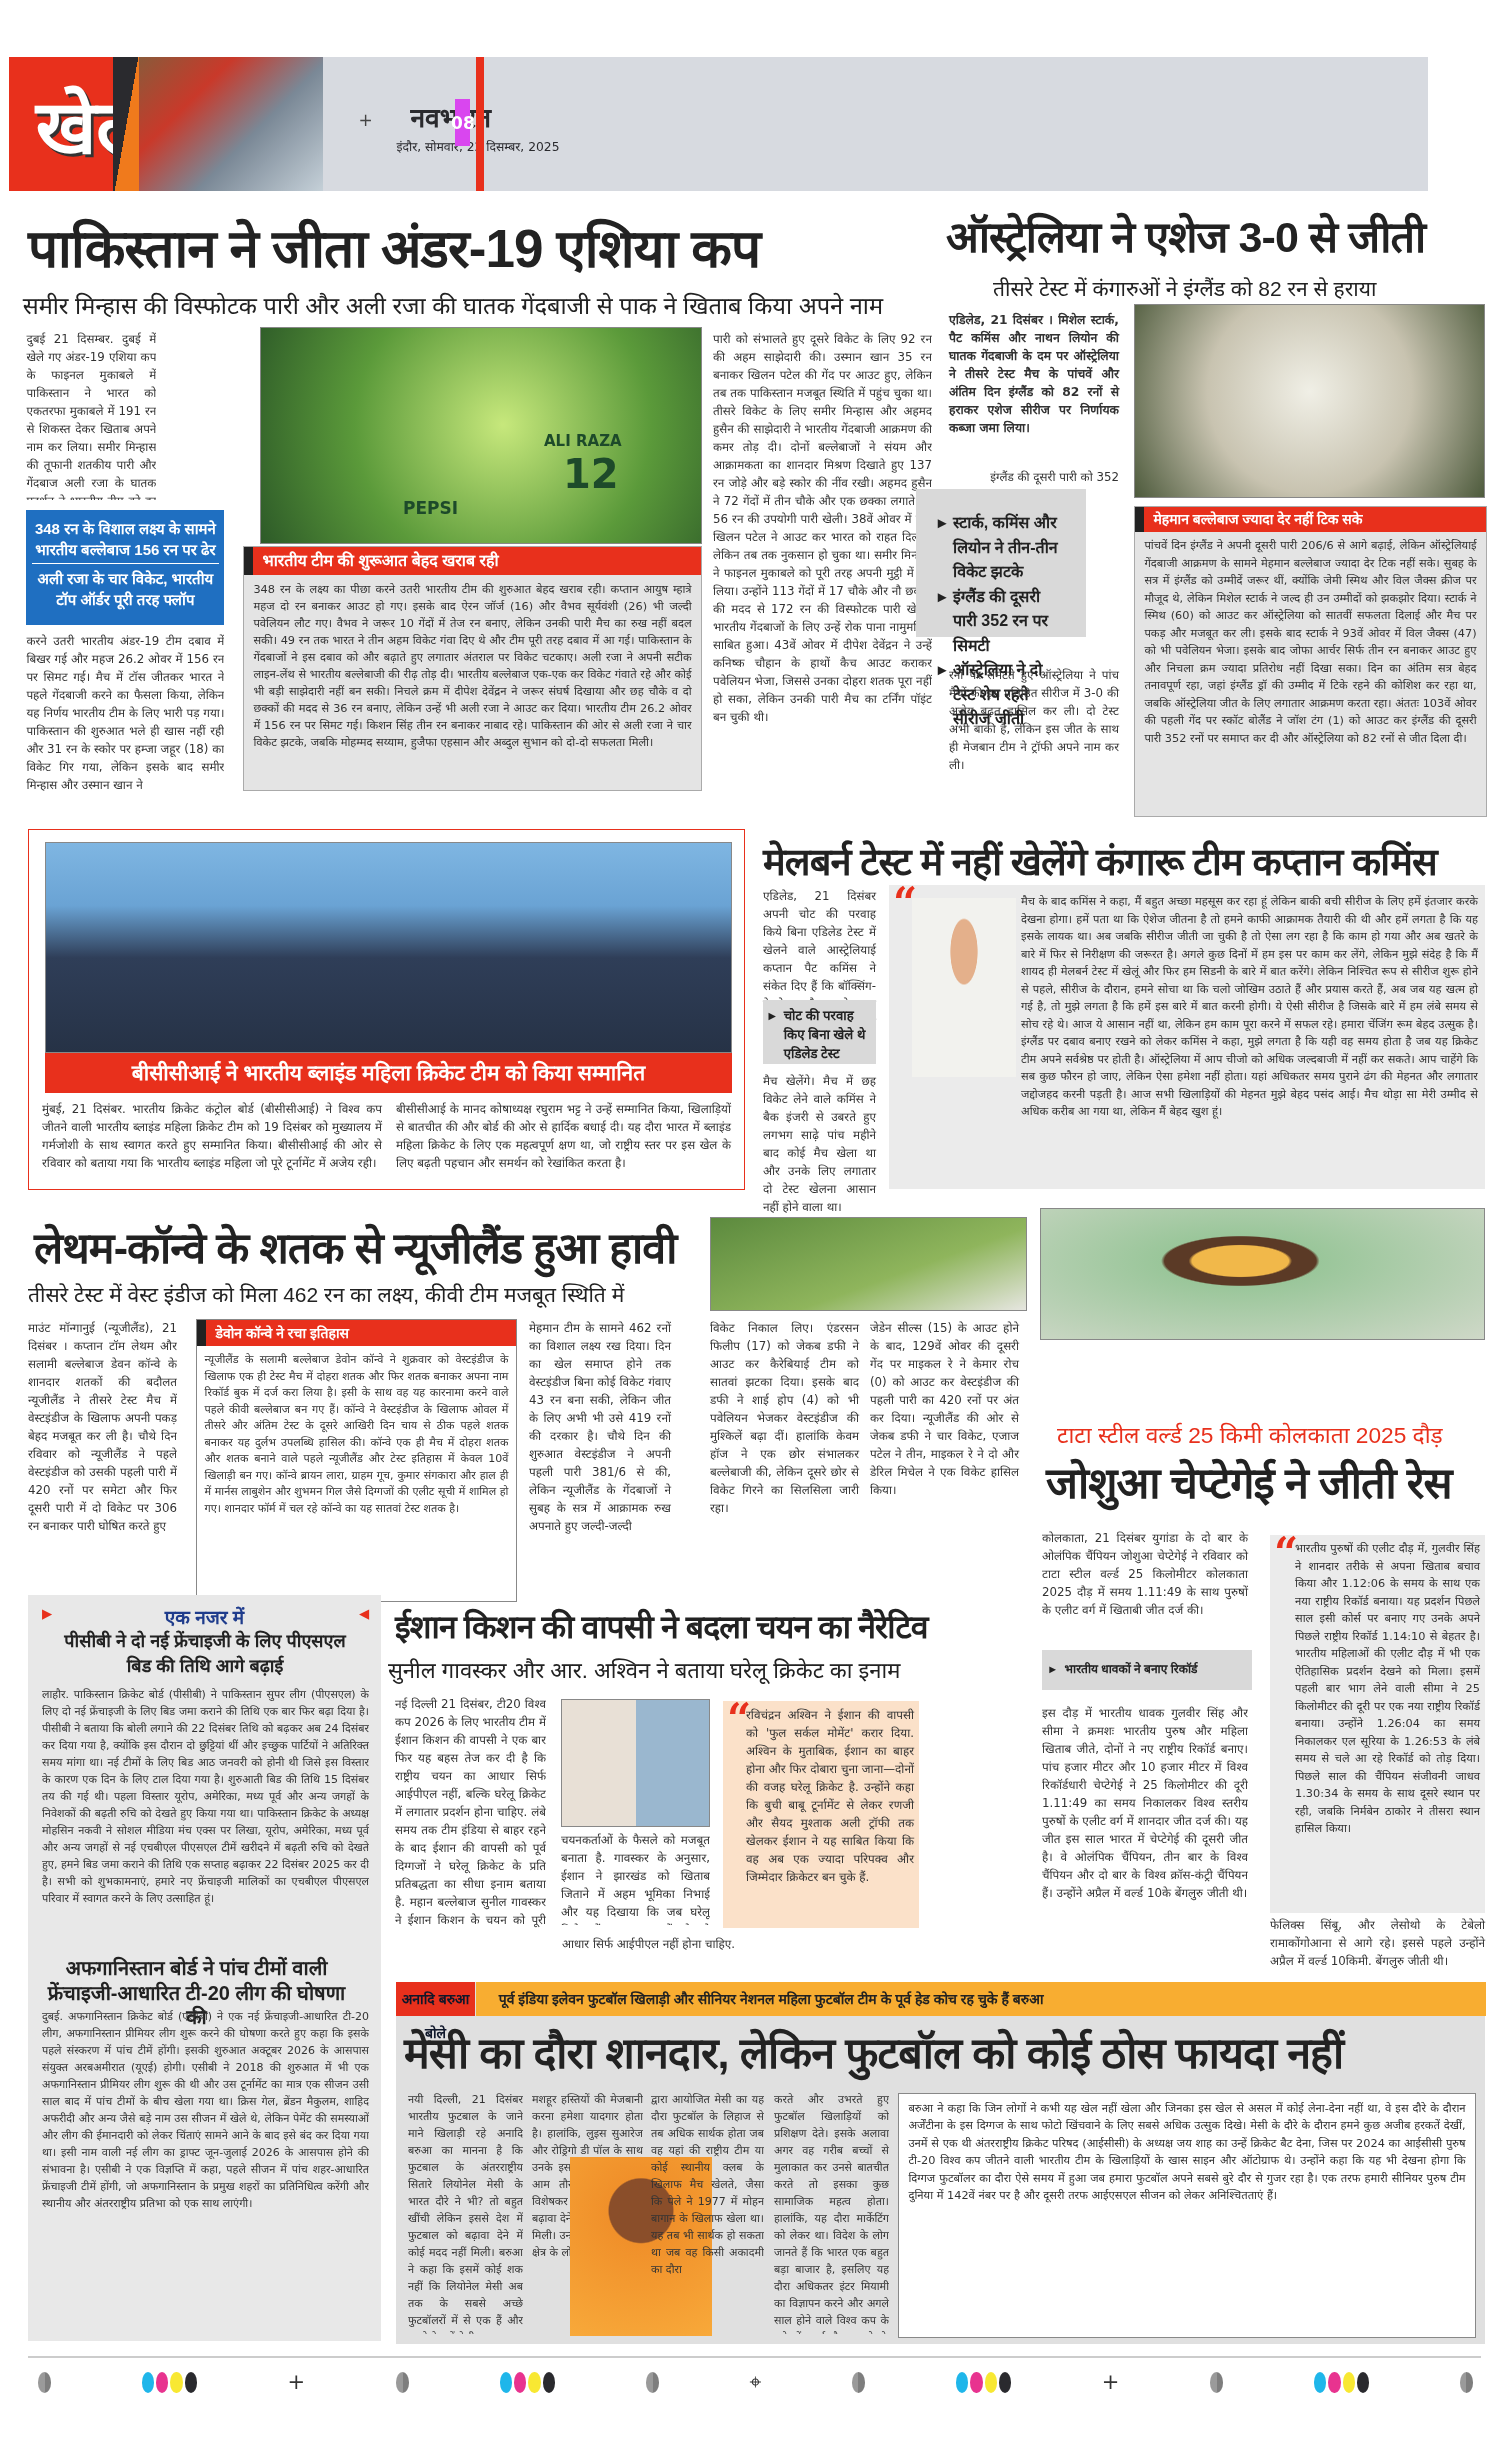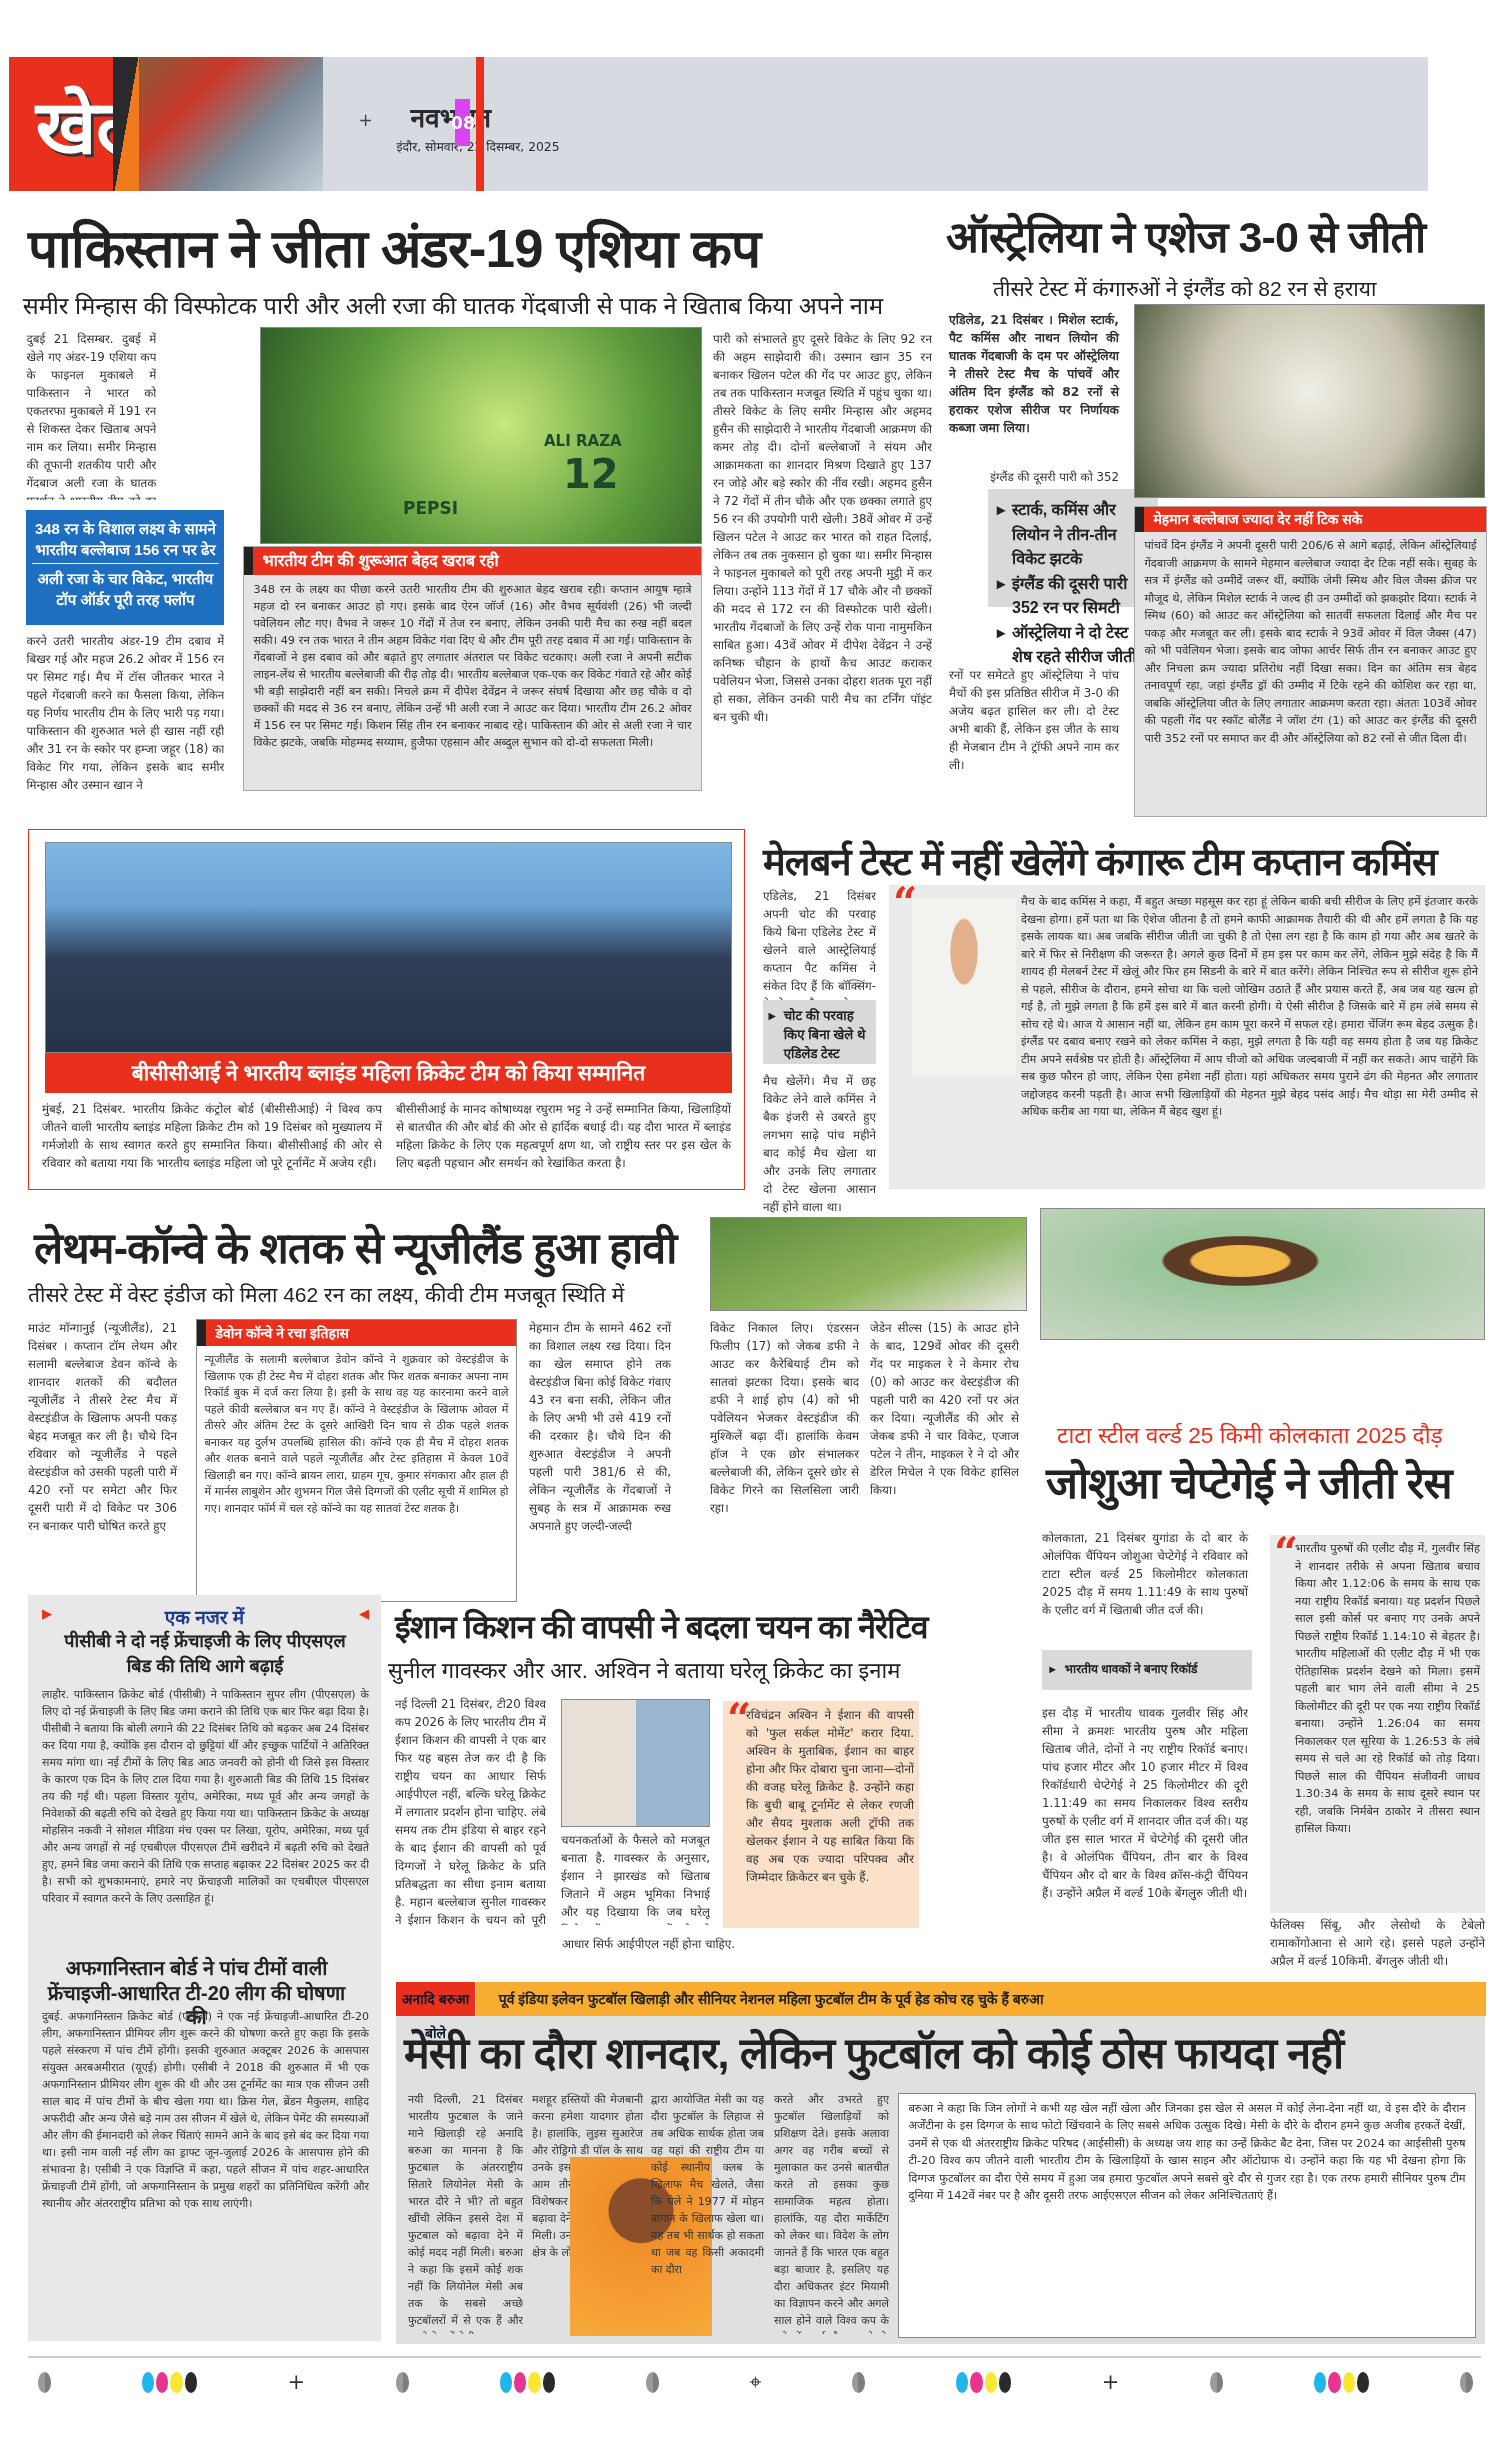--- a/index.html
+++ b/index.html
@@ -49,21 +49,21 @@
 <div class="abs box-grey" style="left:243px;top:546px;width:459px;height:245px;">
   <div class="red-bar" style="font-size:16px;height:28px;line-height:28px;">भारतीय टीम की शुरूआत बेहद खराब रही</div>
   <div class="body-text" style="padding:5.7px 9.4px;font-size:11.3px;line-height:17px;">348 रन के लक्ष्य का पीछा करने उतरी भारतीय टीम की शुरुआत बेहद खराब रही। कप्तान आयुष म्हात्रे महज दो रन बनाकर आउट हो गए। इसके बाद ऐरन जॉर्ज (16) और वैभव सूर्यवंशी (26) भी जल्दी पवेलियन लौट गए। वैभव ने जरूर 10 गेंदों में तेज रन बनाए, लेकिन उनकी पारी मैच का रुख नहीं बदल सकी। 49 रन तक भारत ने तीन अहम विकेट गंवा दिए थे और टीम पूरी तरह दबाव में आ गई। पाकिस्तान के गेंदबाजों ने इस दबाव को और बढ़ाते हुए लगातार अंतराल पर विकेट चटकाए। अली रजा ने अपनी सटीक लाइन-लेंथ से भारतीय बल्लेबाजी की रीढ़ तोड़ दी। भारतीय बल्लेबाज एक-एक कर विकेट गंवाते रहे और कोई भी बड़ी साझेदारी नहीं बन सकी। निचले क्रम में दीपेश देवेंद्रन ने जरूर संघर्ष दिखाया और छह चौके व दो छक्कों की मदद से 36 रन बनाए, लेकिन उन्हें भी अली रजा ने आउट कर दिया। भारतीय टीम 26.2 ओवर में 156 रन पर सिमट गई। किशन सिंह तीन रन बनाकर नाबाद रहे। पाकिस्तान की ओर से अली रजा ने चार विकेट झटके, जबकि मोहम्मद सय्याम, हुजैफा एहसान और अब्दुल सुभान को दो-दो सफलता मिली।</div>
 </div>
 <div class="abs body-text" style="left:713px;top:330px;width:219px;height:462px;overflow:hidden;">पारी को संभालते हुए दूसरे विकेट के लिए 92 रन की अहम साझेदारी की। उस्मान खान 35 रन बनाकर खिलन पटेल की गेंद पर आउट हुए, लेकिन तब तक पाकिस्तान मजबूत स्थिति में पहुंच चुका था। तीसरे विकेट के लिए समीर मिन्हास और अहमद हुसैन की साझेदारी ने भारतीय गेंदबाजी आक्रमण की कमर तोड़ दी। दोनों बल्लेबाजों ने संयम और आक्रामकता का शानदार मिश्रण दिखाते हुए 137 रन जोड़े और बड़े स्कोर की नींव रखी। अहमद हुसैन ने 72 गेंदों में तीन चौके और एक छक्का लगाते हुए 56 रन की उपयोगी पारी खेली। 38वें ओवर में उन्हें खिलन पटेल ने आउट कर भारत को राहत दिलाई, लेकिन तब तक नुकसान हो चुका था। समीर मिन्हास ने फाइनल मुकाबले को पूरी तरह अपनी मुट्ठी में कर लिया। उन्होंने 113 गेंदों में 17 चौके और नौ छक्कों की मदद से 172 रन की विस्फोटक पारी खेली। भारतीय गेंदबाजों के लिए उन्हें रोक पाना नामुमकिन साबित हुआ। 43वें ओवर में दीपेश देवेंद्रन ने उन्हें कनिष्क चौहान के हाथों कैच आउट कराकर पवेलियन भेजा, जिससे उनका दोहरा शतक पूरा नहीं हो सका, लेकिन उनकी पारी मैच का टर्निंग पॉइंट बन चुकी थी।</div>
 
 <div class="abs hl-black" style="left:946px;top:206px;font-size:43px;">ऑस्ट्रेलिया ने एशेज 3-0 से जीती</div>
 <div class="abs sub" style="left:993px;top:274px;font-size:21px;">तीसरे टेस्ट में कंगारुओं ने इंग्लैंड को 82 रन से हराया</div>
 <div class="abs body-text" style="left:949px;top:311px;width:170px;font-size:12.3px;line-height:18px;font-weight:bold;">एडिलेड, 21 दिसंबर । मिशेल स्टार्क, पैट कमिंस और नाथन लियोन की घातक गेंदबाजी के दम पर ऑस्ट्रेलिया ने तीसरे टेस्ट मैच के पांचवें और अंतिम दिन इंग्लैंड को 82 रनों से हराकर एशेज सीरीज पर निर्णायक कब्जा जमा लिया।</div>
 <div class="abs body-text" style="left:949px;top:468px;width:170px;text-align:right;">इंग्लैंड की दूसरी पारी को 352</div>
-<div class="abs bullet-box" style="left:988px;top:489px;width:170px;height:118px;padding:9px;">
+<div class="abs bullet-box" style="left:916px;top:489px;width:170px;height:148px;padding:22px;">
   <div class="bullet">स्टार्क, कमिंस और लियोन ने तीन-तीन विकेट झटके</div>
   <div class="bullet">इंग्लैंड की दूसरी पारी 352 रन पर सिमटी</div>
   <div class="bullet">ऑस्ट्रेलिया ने दो टेस्ट शेष रहते सीरीज जीती</div>
 </div>
 <div class="abs body-text" style="left:949px;top:666px;width:170px;">रनों पर समेटते हुए ऑस्ट्रेलिया ने पांच मैचों की इस प्रतिष्ठित सीरीज में 3-0 की अजेय बढ़त हासिल कर ली। दो टेस्ट अभी बाकी हैं, लेकिन इस जीत के साथ ही मेजबान टीम ने ट्रॉफी अपने नाम कर ली।</div>
 <div class="abs photo" style="left:1134px;top:304px;width:351px;height:194px;background:radial-gradient(circle at 50% 45%,#f0efe6,#c8c3b0 50%,#4d5a3c);"></div>
 <div class="abs box-grey" style="left:1134px;top:506px;width:353px;height:311px;">
   <div class="red-bar" style="font-size:14px;height:24.5px;line-height:24.5px;">मेहमान बल्लेबाज ज्यादा देर नहीं टिक सके</div>
   <div class="body-text" style="padding:5.7px 9.4px;font-size:11.3px;line-height:17.5px;">पांचवें दिन इंग्लैंड ने अपनी दूसरी पारी 206/6 से आगे बढ़ाई, लेकिन ऑस्ट्रेलियाई गेंदबाजी आक्रमण के सामने मेहमान बल्लेबाज ज्यादा देर टिक नहीं सके। सुबह के सत्र में इंग्लैंड को उम्मीदें जरूर थीं, क्योंकि जेमी स्मिथ और विल जैक्स क्रीज पर मौजूद थे, लेकिन मिशेल स्टार्क ने जल्द ही उन उम्मीदों को झकझोर दिया। स्टार्क ने स्मिथ (60) को आउट कर ऑस्ट्रेलिया को सातवीं सफलता दिलाई और मैच पर पकड़ और मजबूत कर ली। इसके बाद स्टार्क ने 93वें ओवर में विल जैक्स (47) को भी पवेलियन भेजा। इसके बाद जोफा आर्चर सिर्फ तीन रन बनाकर आउट हुए और निचला क्रम ज्यादा प्रतिरोध नहीं दिखा सका। दिन का अंतिम सत्र बेहद तनावपूर्ण रहा, जहां इंग्लैंड ड्रॉ की उम्मीद में टिके रहने की कोशिश कर रहा था, जबकि ऑस्ट्रेलिया जीत के लिए लगातार आक्रमण करता रहा। अंततः 103वें ओवर की पहली गेंद पर स्कॉट बोलैंड ने जॉश टंग (1) को आउट कर इंग्लैंड की दूसरी पारी 352 रनों पर समाप्त कर दी और ऑस्ट्रेलिया को 82 रनों से जीत दिला दी।</div>
 </div>

